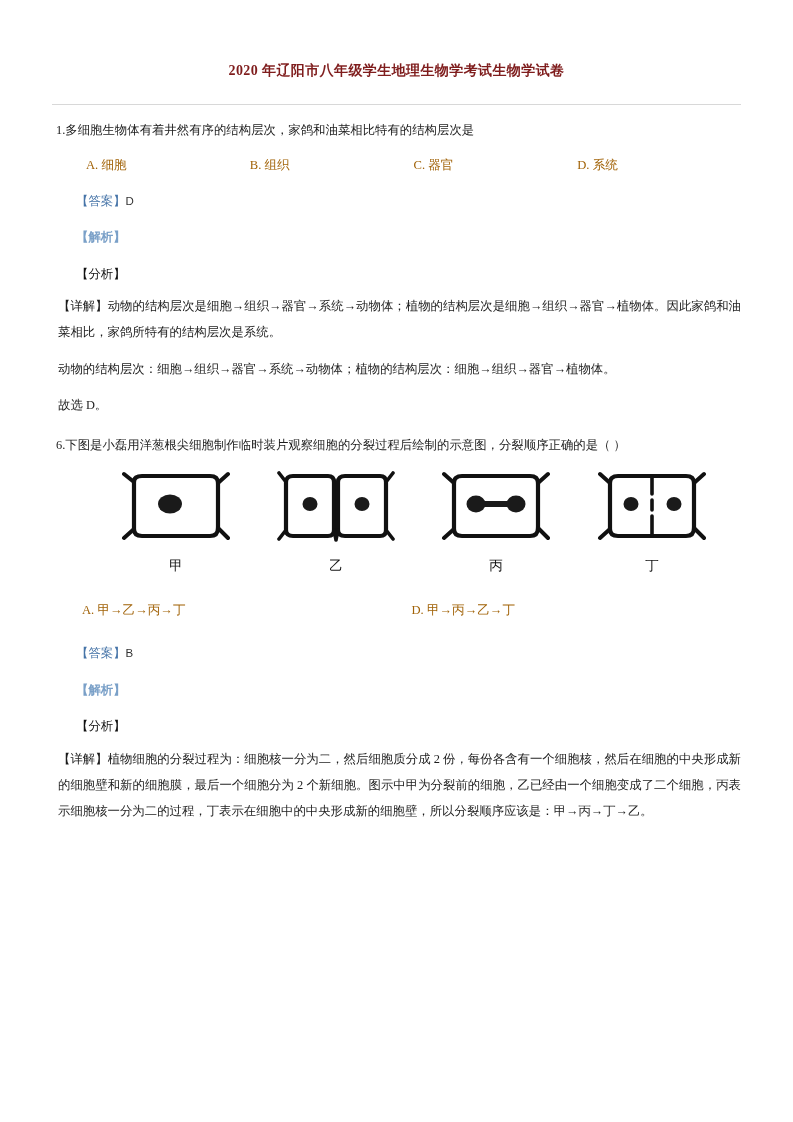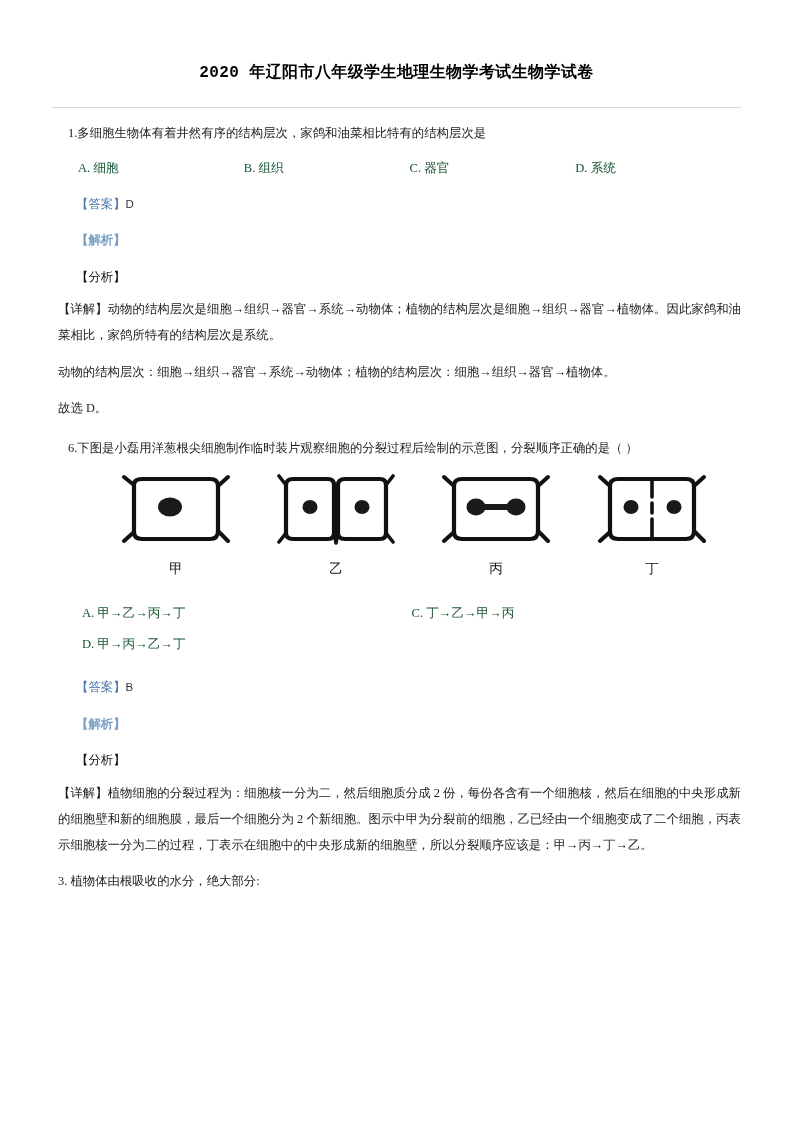--- a/index.html
+++ b/index.html
@@ -18,58 +18,59 @@
   }
   .page {
     position: relative;
     width: 793px;
     height: 1122px;
     box-sizing: border-box;
     padding: 0 52px;
   }
   .doc-title {
     text-align: center;
-    font-size: 16px;
+    font-size: 14px;
     font-weight: bold;
     letter-spacing: 0.4px;
     margin: 62px 0 0 0;
-    color: #000000;
-    font-family: Liberation Mono, monospace;
+    color: #7f1d1d;
+    font-family: Liberation Serif, serif;
   }
   .title-rule {
     border: 0;
     border-top: 1px solid #d8d8d8;
     margin: 24px 0 0 0;
   }
   .section-head {
     font-size: 15.5px;
     font-weight: bold;
     color: #000;
     margin: 9px 0 0 8px;
     font-family: "Liberation Sans", "DejaVu Sans", sans-serif;
   }
   .q-stem {
     font-size: 12.4px;
     line-height: 1.5;
-    margin: 16px 0 0 16px;
+    margin: 16px 0 0 4px;
     color: #1c1c1c;
   }
   .opts {
     display: flex;
-    margin: 17px 0 0 26px;
+    margin: 17px 0 0 34px;
     font-size: 12.6px;
-    color: #14532d;
+    color: #a16207;
   }
   .opts .opt {
     width: 25%;
   }
   .opts.two-col {
     flex-wrap: wrap;
     margin-left: 30px;
     line-height: 2.45;
+    justify-content: flex-end;
   }
   .opts.two-col .opt {
     width: 50%;
   }
   .tag-line {
     font-size: 12.4px;
     margin: 18px 0 0 24px;
     line-height: 1.5;
   }
   .tag-blue {
@@ -202,35 +203,33 @@
           <ellipse cx="78" cy="34" rx="7.5" ry="7" fill="#1a1a1a"></ellipse>
         </svg>
         <div class="cell-label">丁</div>
       </div>
 
     </div>
   </div>
 
   <div class="opts two-col">
     <div class="opt arrow-text">A. 甲→乙→丙→丁</div>
-    <div class="opt arrow-text">C. 丁→乙→甲→丙</div>
     <div class="opt arrow-text">D. 甲→丙→乙→丁</div>
   </div>
 
   <div class="tag-line">
     <span class="tag-blue">【答案】</span><span class="tag-answer-val">B</span>
   </div>
 
   <div class="tag-line">
     <span class="tag-blue-light">【解析】</span>
   </div>
 
   <div class="tag-line">
     <span class="tag-black">【分析】</span>
   </div>
 
 
   <div class="para">【详解】植物细胞的分裂过程为：细胞核一分为二，然后细胞质分成 2 份，每份各含有一个细胞核，然后在细胞的中央形成新的细胞壁和新的细胞膜，最后一个细胞分为 2 个新细胞。图示中甲为分裂前的细胞，乙已经由一个细胞变成了二个细胞，丙表示细胞核一分为二的过程，丁表示在细胞中的中央形成新的细胞壁，所以分裂顺序应该是：甲→丙→丁→乙。</div>
 
 
-  <div class="para">3. 植物体由根吸收的水分，绝大部分:</div>
 
 </div>
 
 </body></html>

